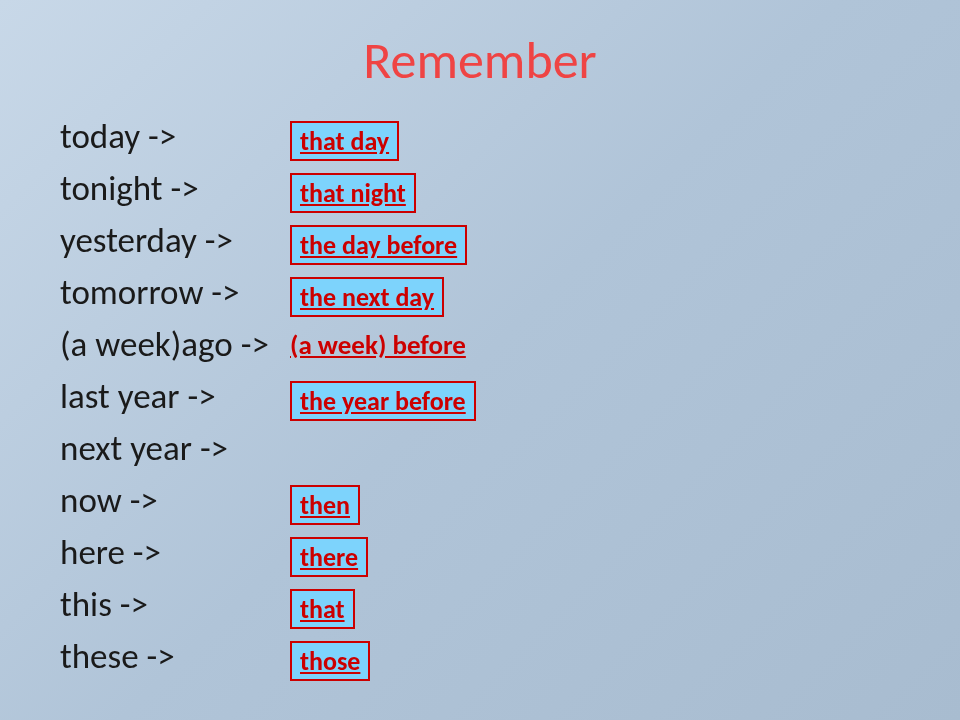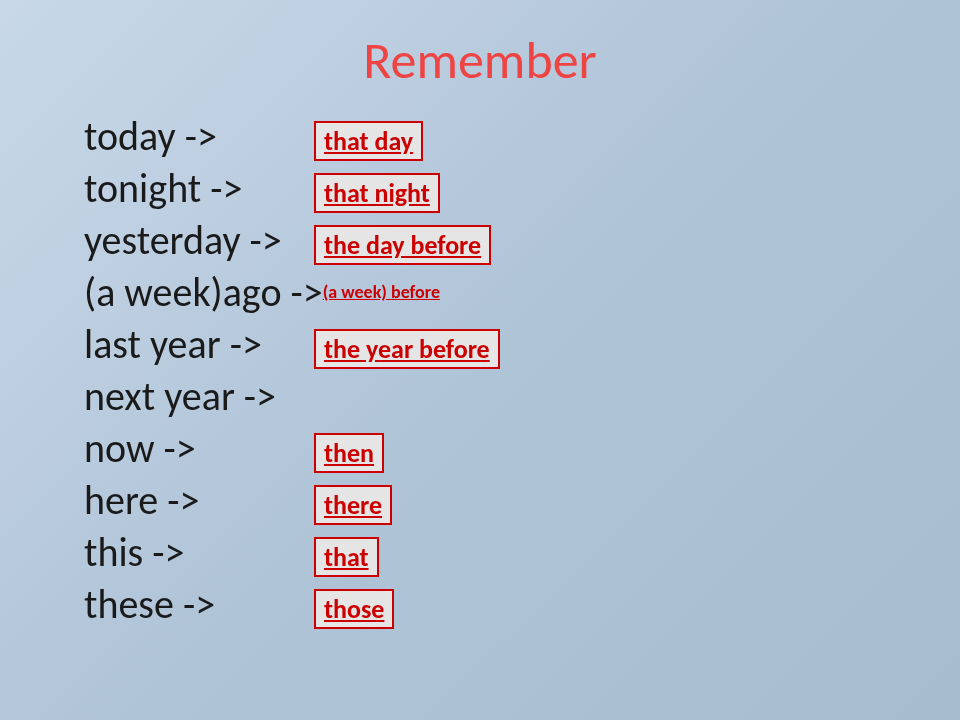--- a/index.html
+++ b/index.html
@@ -37,42 +37,41 @@
       gap: 0px;
     }
 
     .row {
       display: flex;
       align-items: center;
       height: 52px;
     }
 
     .left-text {
-      font-size: 40px;
+      font-size: 35px;
       color: #1a1a1a;
       font-weight: 400;
       min-width: 230px;
-      margin-left: 24px;
     }
 
     .red-box {
-      background-color: #e5e5e5;
+      background-color: #7dd3fc;
       border: 2px solid #cc0000;
       color: #cc0000;
       font-size: 26px;
       font-weight: 700;
       padding: 2px 8px;
       text-decoration: underline;
       text-decoration-color: #cc0000;
       margin-top: 9px;
     }
 
     .red-inline {
       color: #cc0000;
-      font-size: 18px;
+      font-size: 27px;
       font-weight: 700;
       text-decoration: underline;
       text-decoration-color: #cc0000;
     }
   </style>
 </head>
 <body>
 
 <h1 class="title">Remember</h1>
 
@@ -81,20 +80,24 @@
       <span class="left-text">today -&gt;</span>
       <span class="red-box">that day</span>
     </div>
     <div class="row">
       <span class="left-text">tonight -&gt;</span>
       <span class="red-box">that night</span>
     </div>
     <div class="row">
       <span class="left-text">yesterday -&gt;</span>
       <span class="red-box">the day before</span>
+    </div>
+    <div class="row">
+      <span class="left-text">tomorrow -&gt;</span>
+      <span class="red-box">the next day</span>
     </div>
     <div class="row">
       <span class="left-text">(a week)ago -&gt;</span>
       <span class="red-inline">(a week) before</span>
     </div>
     <div class="row">
       <span class="left-text">last year -&gt;</span>
       <span class="red-box">the year before</span>
     </div>
     <div class="row">

